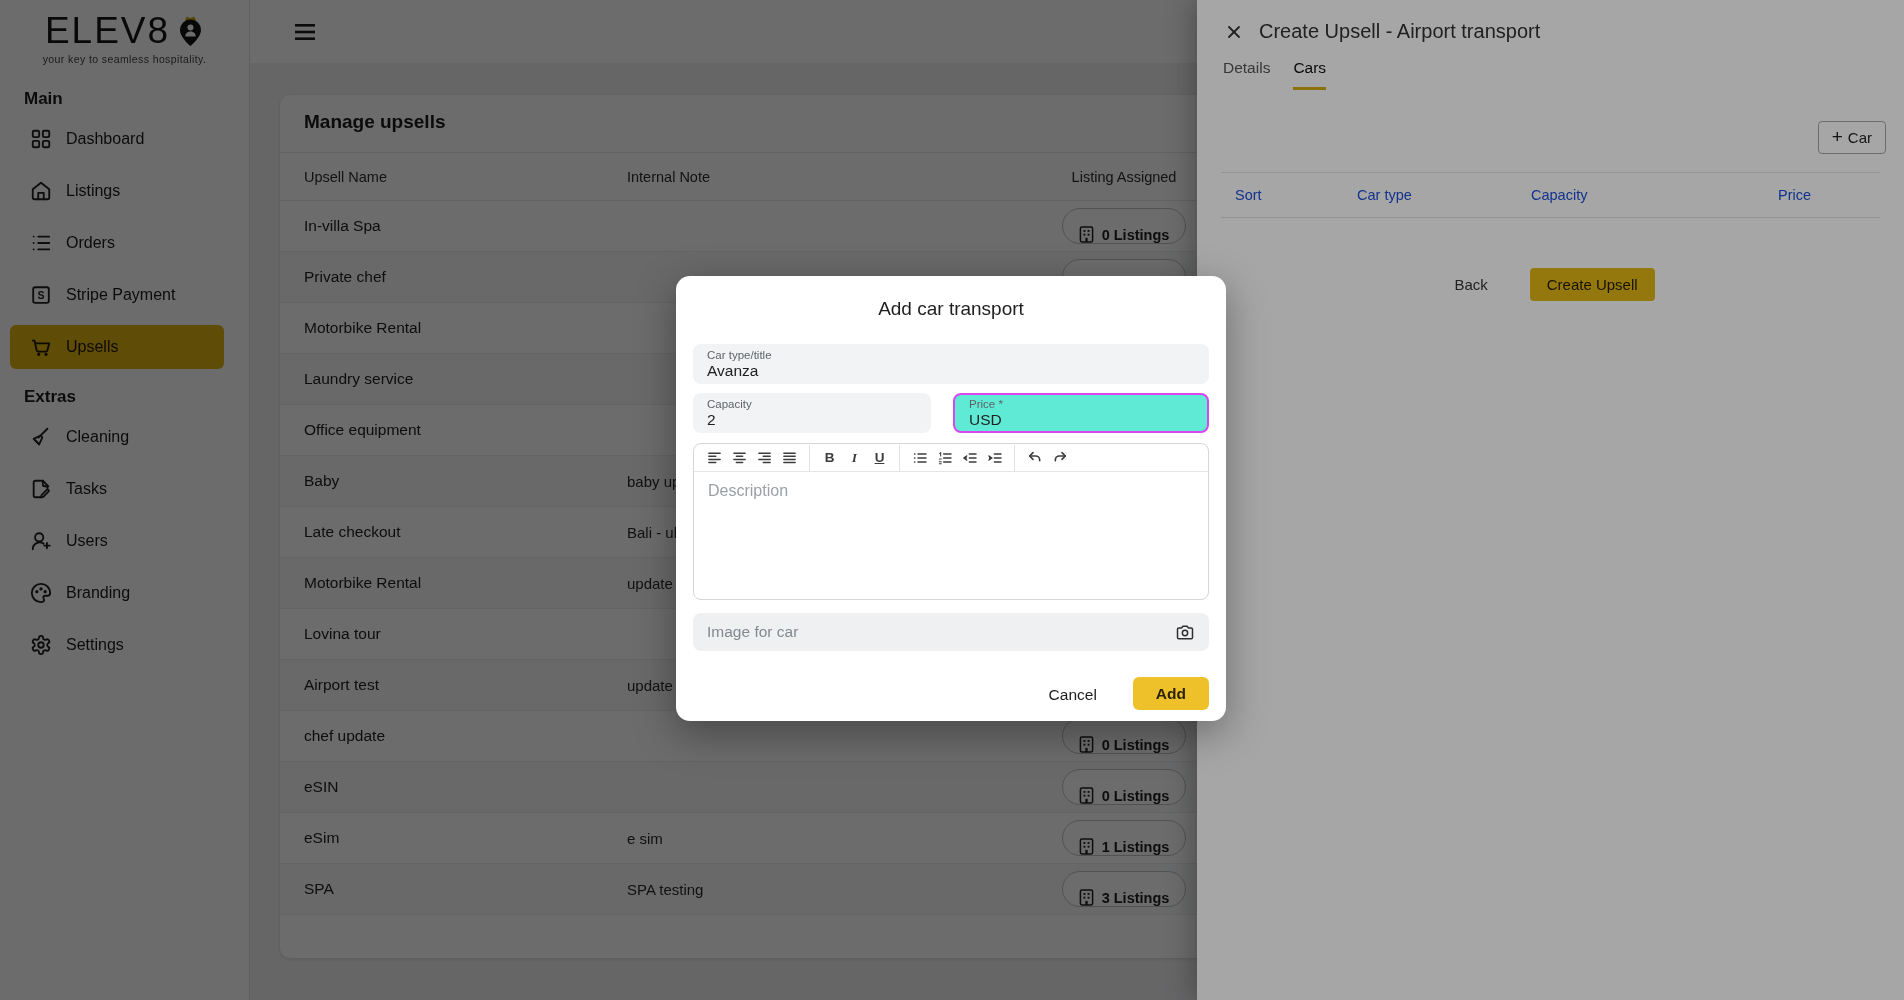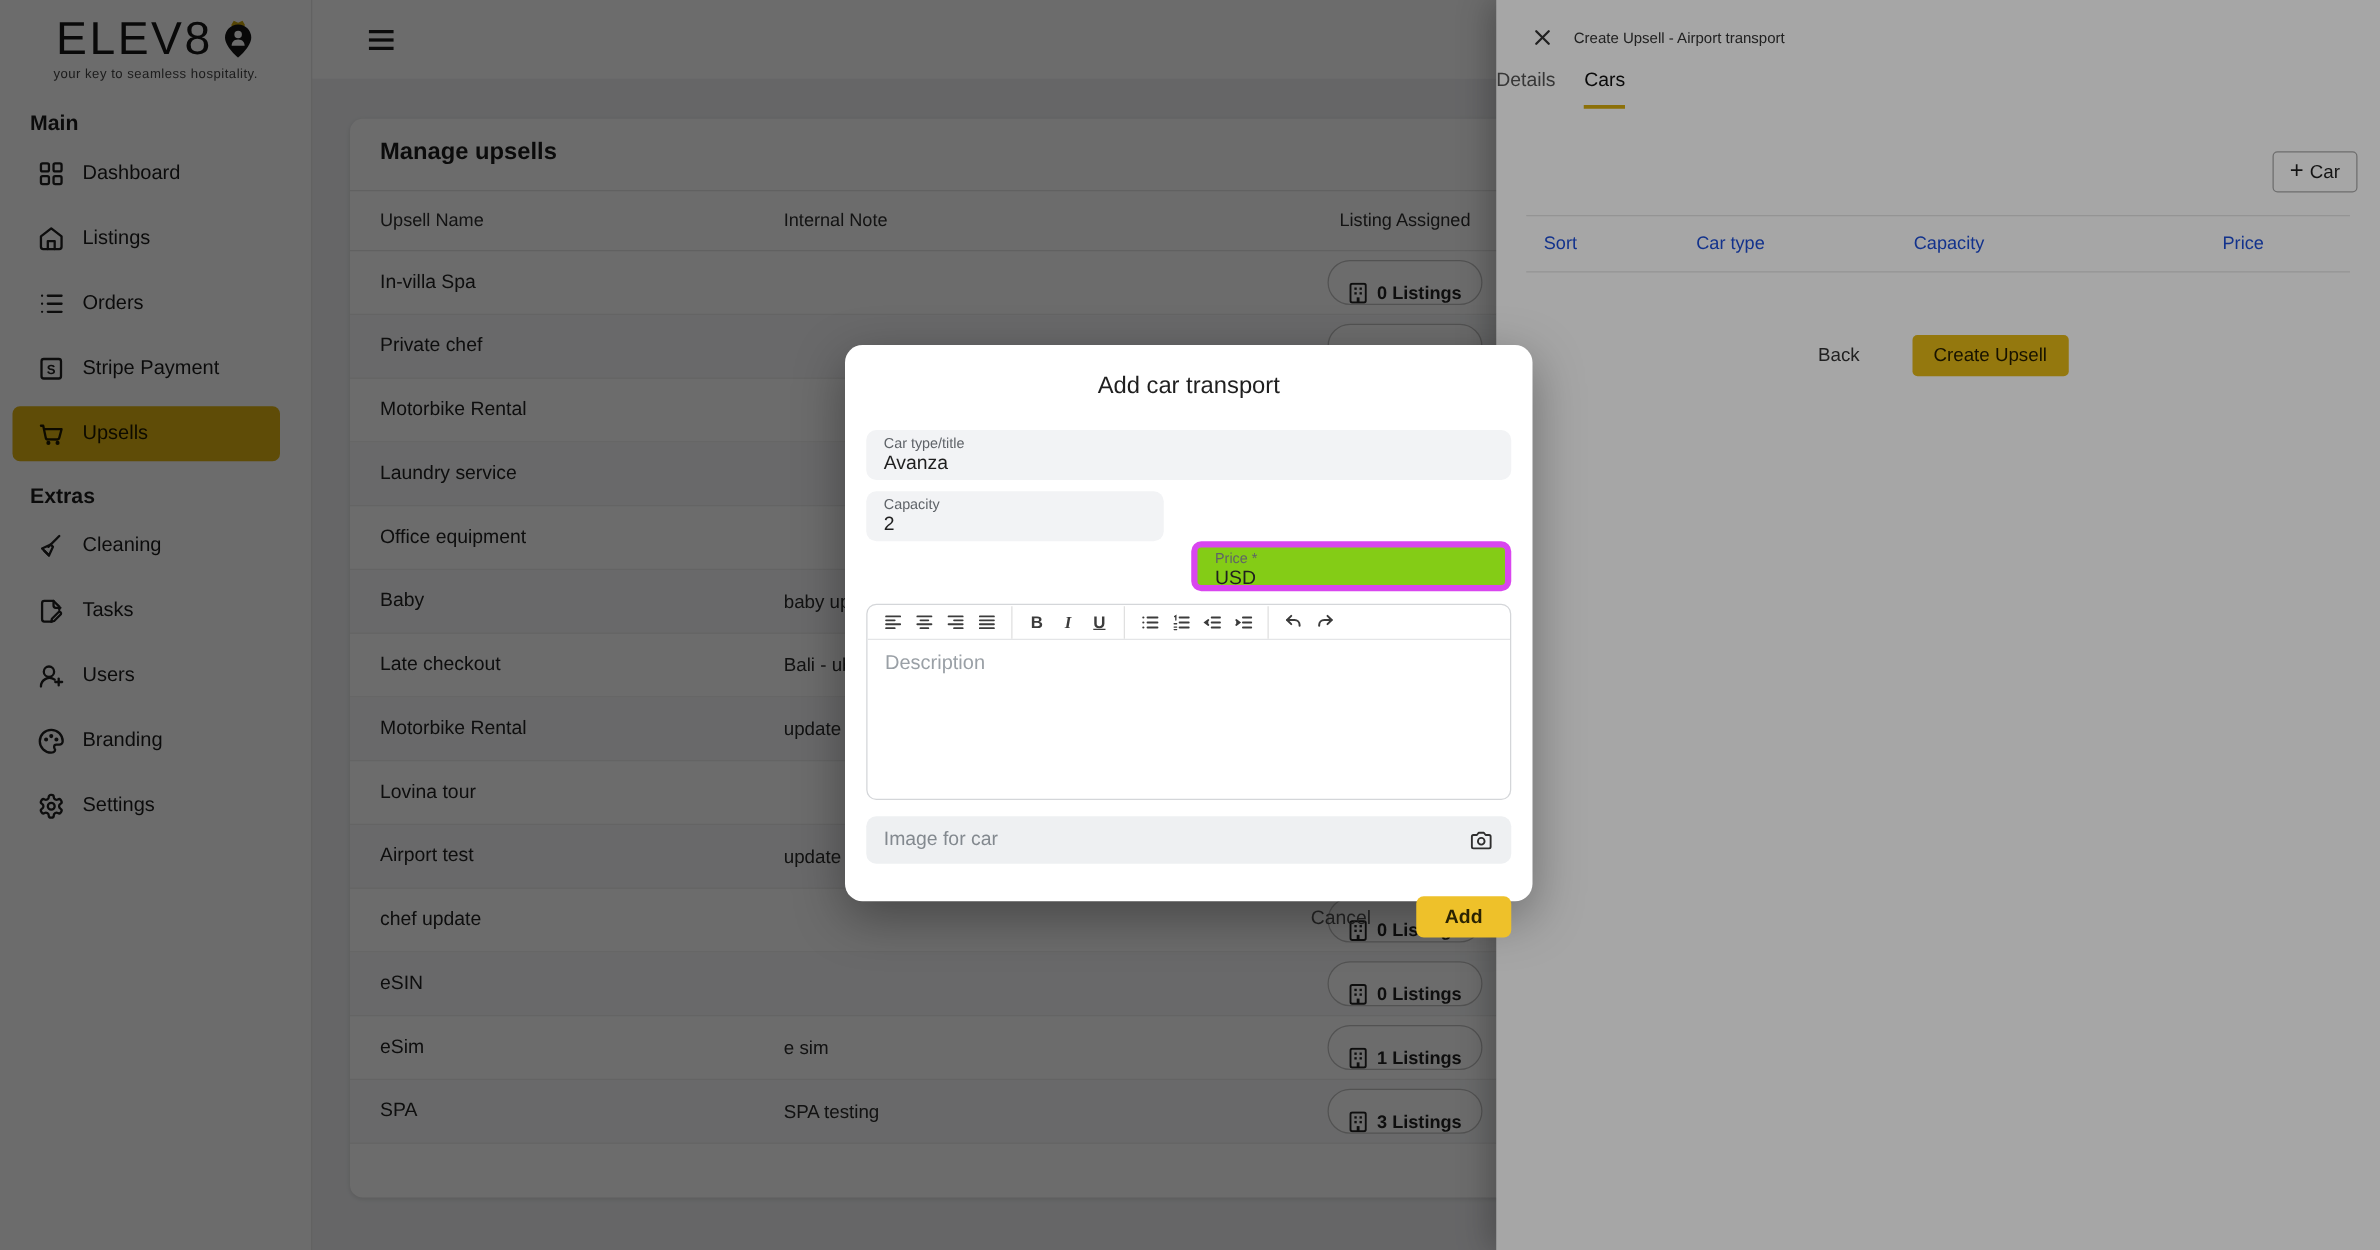--- a/index.html
+++ b/index.html
@@ -31,43 +31,43 @@
   .pill { display:inline-flex; align-items:flex-end; gap:8px; height:36px; padding:0 16px; border:1px solid #c2c2c2; border-radius:18px; background:#fff; font-size:14.5px; font-weight:600; color:#222; justify-self:center; cursor:pointer; white-space:nowrap; }
   .th-listing { justify-self:center; }
 
   
   .backdrop-a { position:absolute; inset:0; background:rgba(0,0,0,.35); z-index:10; }
   .backdrop-b { position:absolute; inset:0; background:rgba(0,0,0,.35); z-index:30; }
 
   
   .drawer { position:absolute; left:1197px; top:0; width:707px; height:1000px; background:#ffffff; z-index:20; box-shadow:-6px 0 24px rgba(0,0,0,.25); }
   .drawer-header { display:flex; align-items:center; gap:15px; padding:20px 26px 8px 27px; }
-  .drawer-title { font-size:12px; font-weight:500; color:#333; }
+  .drawer-title { font-size:20px; font-weight:500; color:#333; }
   .close-btn { cursor:pointer; display:flex; }
-  .tabs { display:flex; gap:23px; margin-top:8px; }
+  .tabs { display:flex; gap:23px; padding-left:26px; margin-top:8px; }
   .tab { font-size:15.5px; font-weight:500; color:#555; padding-bottom:10px; cursor:pointer; }
   .tab.active { color:#101010; border-bottom:3px solid #d7ad0d; }
   .car-btn { position:absolute; right:18px; top:121px; height:33px; padding:0 13px; border:1px solid #a8a8a8; border-radius:4px; font-size:15px; font-weight:500; color:#1f1f1f; display:flex; align-items:center; gap:5px; background:#fff; cursor:pointer; }
   .plus-glyph { font-size:19px; font-weight:400; line-height:1; margin-top:-2px; }
   .dtable { position:absolute; top:172px; left:24px; right:24px; border-top:1px solid #e3e3e3; }
   .dhead { display:grid; grid-template-columns:122px 174px 247px 1fr; padding-left:14px; height:45px; align-items:center; border-bottom:1px solid #e3e3e3; font-size:14.5px; color:#1d4ed8; }
   .drawer-actions { position:absolute; top:268px; left:0; width:100%; display:flex; justify-content:center; align-items:center; gap:34px; }
   .back-btn { font-size:15px; font-weight:500; color:#333; cursor:pointer; padding:6px 8px; }
   .create-btn { height:33px; padding:0 17px; background:#e4b816; border:none; border-radius:4px; font-size:15px; font-weight:500; color:#241d00; display:flex; align-items:center; cursor:pointer; font-family:inherit; }
 
   
   .modal { position:absolute; left:676px; top:276px; width:550px; height:445px; background:#ffffff; border-radius:14px; z-index:40; box-shadow:0 12px 40px rgba(0,0,0,.35); padding:0 17px; }
   .modal-title { text-align:center; font-size:19px; color:#1f1f1f; margin-top:22px; font-weight:400; }
   .ffield { background:#f2f3f5; border-radius:8px; padding:5px 14px 0 14px; height:40px; }
   .ffield .flabel { font-size:11.5px; color:#5f6368; }
   .ffield .fvalue { font-size:15.5px; color:#1f1f1f; margin-top:1px; }
   .field-full { margin-top:24px; }
   .field-row { display:flex; gap:22px; margin-top:9px; }
   .f-capacity { flex:0 0 238px; }
-  .f-price { flex:1; background:#84cc16; border:5px solid #d946ef; padding-top:3px;margin-top:40px; }
+  .f-price { flex:1; background:#5eead4; border:2px solid #d946ef; padding-top:3px; }
   .editor { margin-top:10px; border:1px solid #d4d6d9; border-radius:8px; overflow:hidden; }
   .toolbar { display:flex; align-items:center; height:28px; border-bottom:1px solid #e4e5e7; padding:0 8px; }
   .tb-btn { width:25px; height:24px; display:flex; align-items:center; justify-content:center; color:#3c3c3c; cursor:pointer; font-size:13.5px; font-weight:700; }
   .tb-btn.italic { font-style:italic; font-family:"Liberation Serif", serif; }
   .tb-btn.underline { text-decoration:underline; font-weight:700; }
   .tb-sep { width:1px; height:26px; background:#e0e0e0; margin:0 7px; }
   .editor-body { height:127px; padding:10px 14px; font-size:16px; color:#9aa0a6; cursor:text; }
   .image-field { margin-top:13px; height:38px; background:#eef0f2; border-radius:8px; display:flex; align-items:center; padding:0 14px; font-size:15.5px; color:#83898f; cursor:pointer; }
   .image-field svg { margin-left:auto; }
   .modal-actions { display:flex; justify-content:flex-end; align-items:flex-end; gap:30px; margin-top:26px; }

